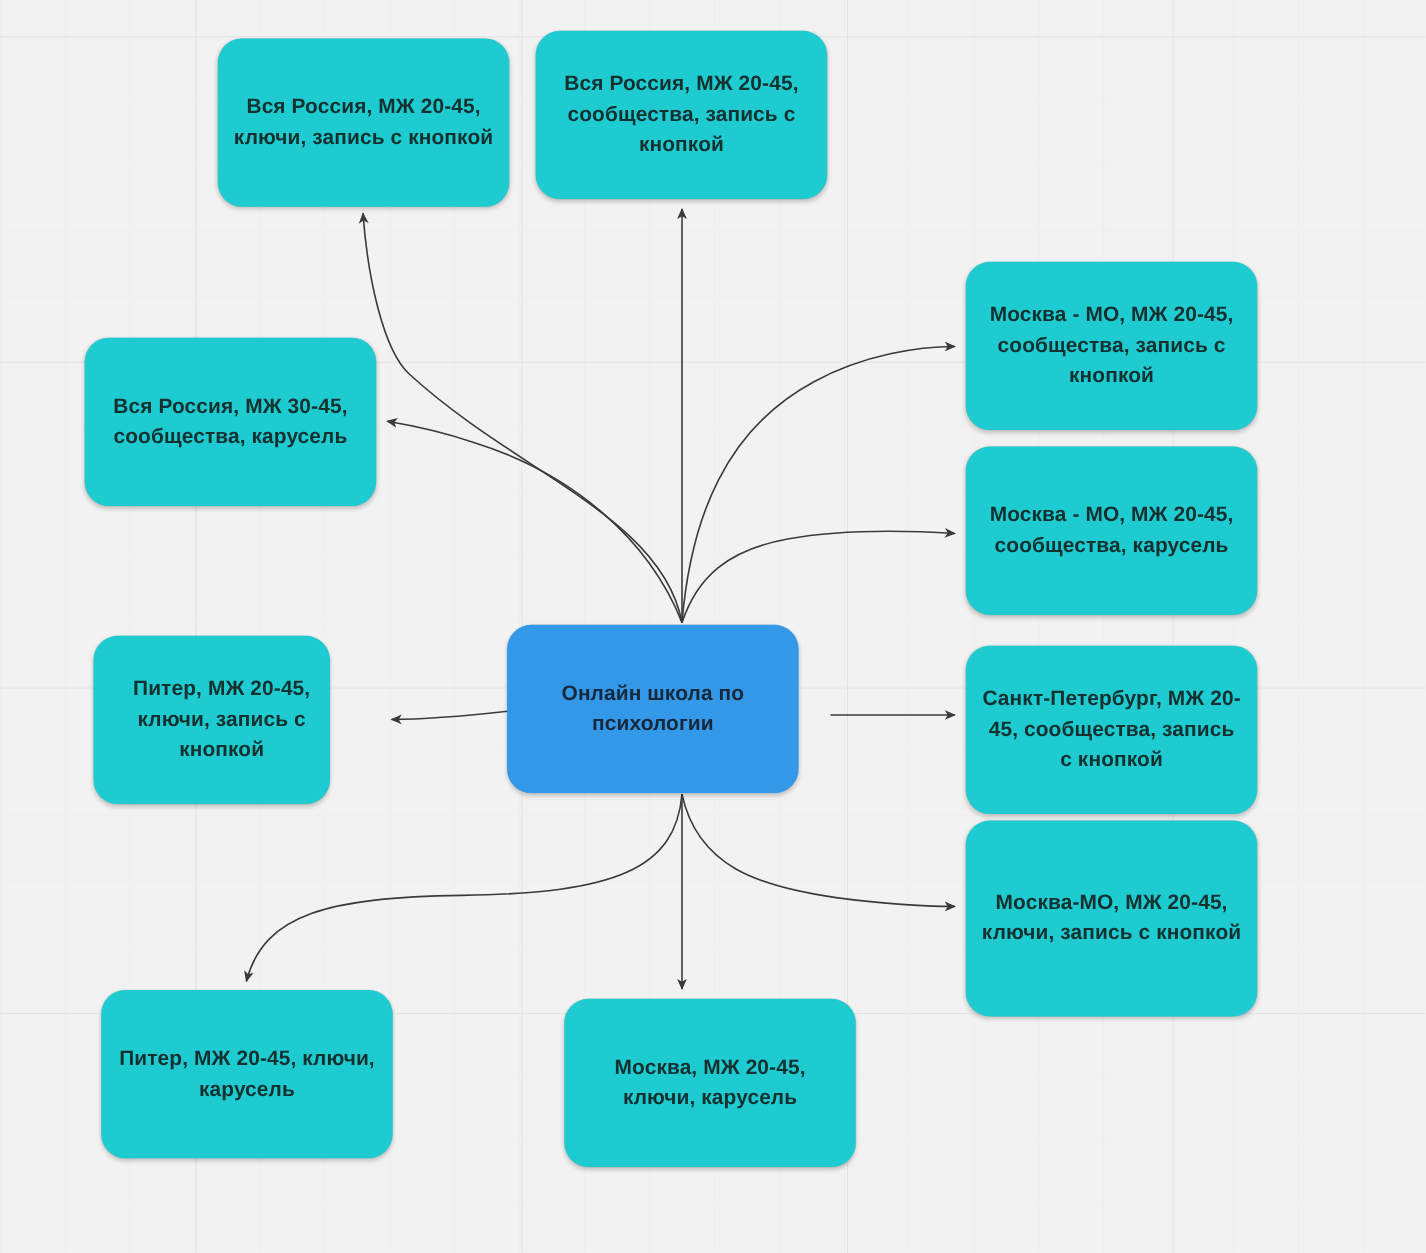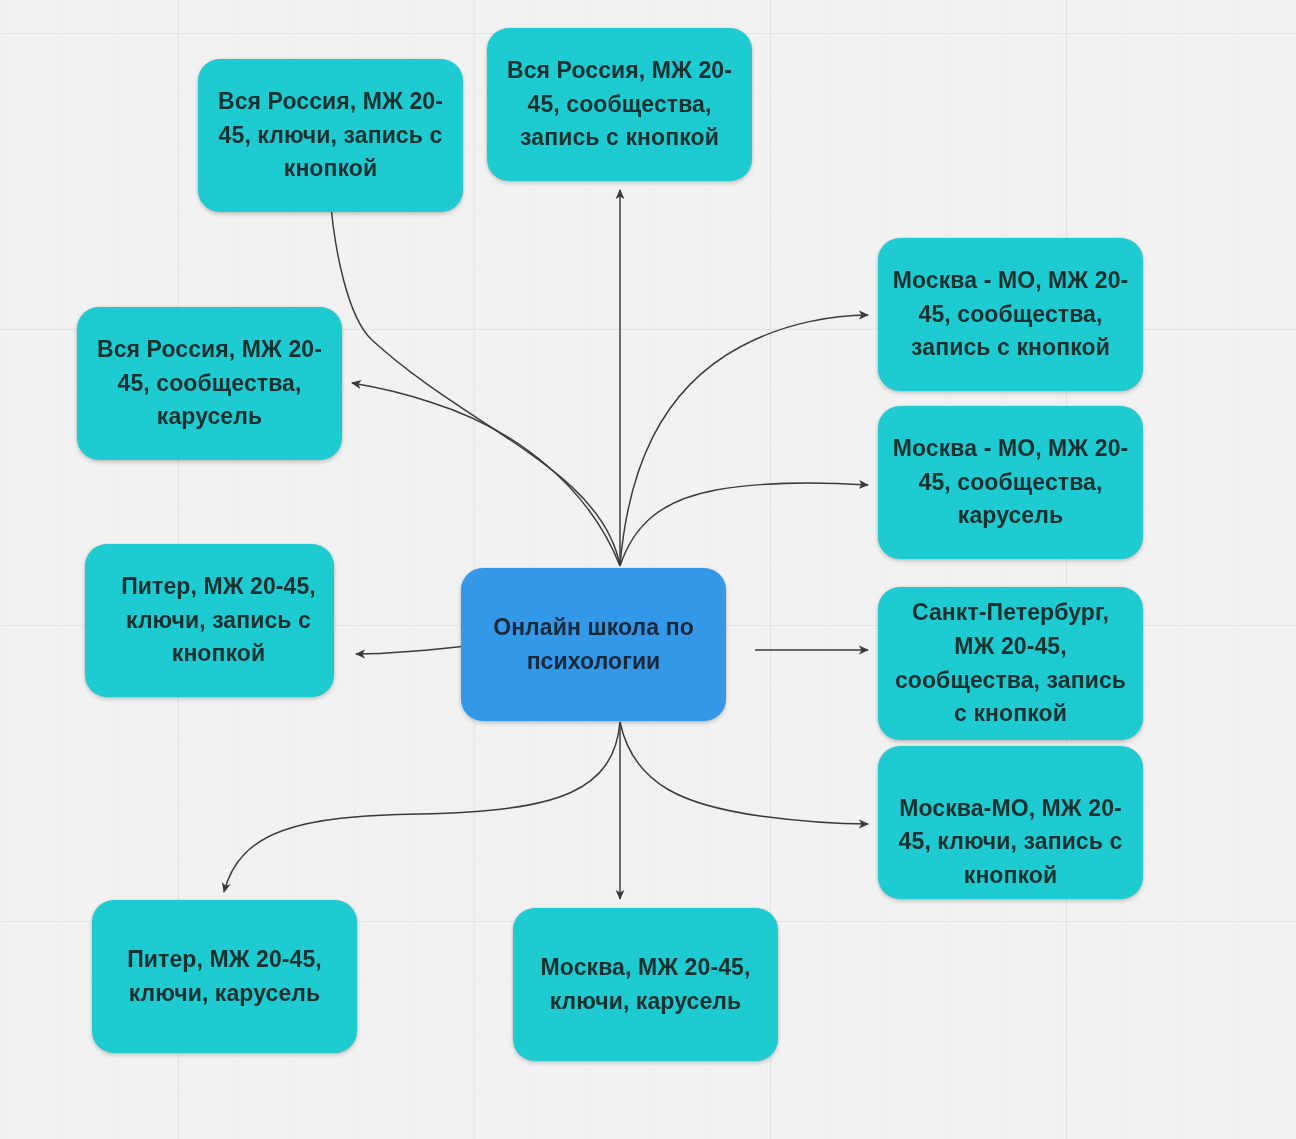--- a/index.html
+++ b/index.html
@@ -45,21 +45,21 @@
   .node {
     position: absolute;
     box-sizing: border-box;
     display: flex;
     align-items: center;
     justify-content: center;
     text-align: center;
     border-radius: 22px;
     color: #14302f;
     font-weight: bold;
-    font-size: 23px;
+    font-size: 19px;
     line-height: 1.47;
     letter-spacing: 0.1px;
     padding: 6px 14px;
     box-shadow: 0 2px 4px rgba(0,0,0,0.20), 0 0 0 0.5px rgba(0,0,0,0.07);
     cursor: pointer;
     user-select: none;
   }
   .node .label {
     display: block;
     width: 100%;
@@ -99,33 +99,33 @@
       <path d="M 620 722 C 620 790 620 860 620 899"></path>
 
       <path d="M 620 722 C 634 788 690 806 760 816 C 812 823 846 824 868 824"></path>
     </g>
   </svg>
 
   <div class="node blue" style="left:461px; top:568px; width:265px; height:153px;">
     <span class="label">Онлайн школа по психологии</span>
   </div>
 
-  <div class="node teal" style="left:198px; top:35px; width:265px; height:153px;margin-top:24px;">
+  <div class="node teal" style="left:198px; top:35px; width:265px; height:153px;">
     <span class="label">Вся Россия, МЖ 20-45, ключи, запись с кнопкой</span>
   </div>
 
   <div class="node teal" style="left:487px; top:28px; width:265px; height:153px;">
     <span class="label">Вся Россия, МЖ 20-45, сообщества, запись с кнопкой</span>
   </div>
 
   <div class="node teal" style="left:77px; top:307px; width:265px; height:153px;">
-    <span class="label">Вся Россия, МЖ 20-45, сообщества, карусель</span>
+    <span class="label">Вся Россия, МЖ 30-45, сообщества, карусель</span>
   </div>
 
-  <div class="node teal" style="left:85px; top:544px; width:249px; height:153px;padding-left:32px;">
+  <div class="node teal" style="left:85px; top:578px; width:215px; height:153px;padding-left:32px;">
     <span class="label">Питер, МЖ 20-45, ключи, запись с кнопкой</span>
   </div>
 
   <div class="node teal" style="left:92px; top:900px; width:265px; height:153px;">
     <span class="label">Питер, МЖ 20-45, ключи, карусель</span>
   </div>
 
   <div class="node teal" style="left:487px; top:908px; width:265px; height:153px;margin-left:26px;">
     <span class="label">Москва, МЖ 20-45, ключи, карусель</span>
   </div>
@@ -135,17 +135,17 @@
   </div>
 
   <div class="node teal" style="left:878px; top:406px; width:265px; height:153px;">
     <span class="label">Москва - МО, МЖ 20-45, сообщества, карусель</span>
   </div>
 
   <div class="node teal" style="left:878px; top:571px; width:265px; height:153px;margin-top:16px;">
     <span class="label">Санкт-Петербург, МЖ 20-45, сообщества, запись с кнопкой</span>
   </div>
 
-  <div class="node teal" style="left:878px; top:746px; width:265px; height:153px;align-items:flex-end;">
+  <div class="node teal" style="left:878px; top:746px; width:265px; height:178px;">
     <span class="label">Москва-МО, МЖ 20-45, ключи, запись с кнопкой</span>
   </div>
 
 </div>
 
 </body></html>

